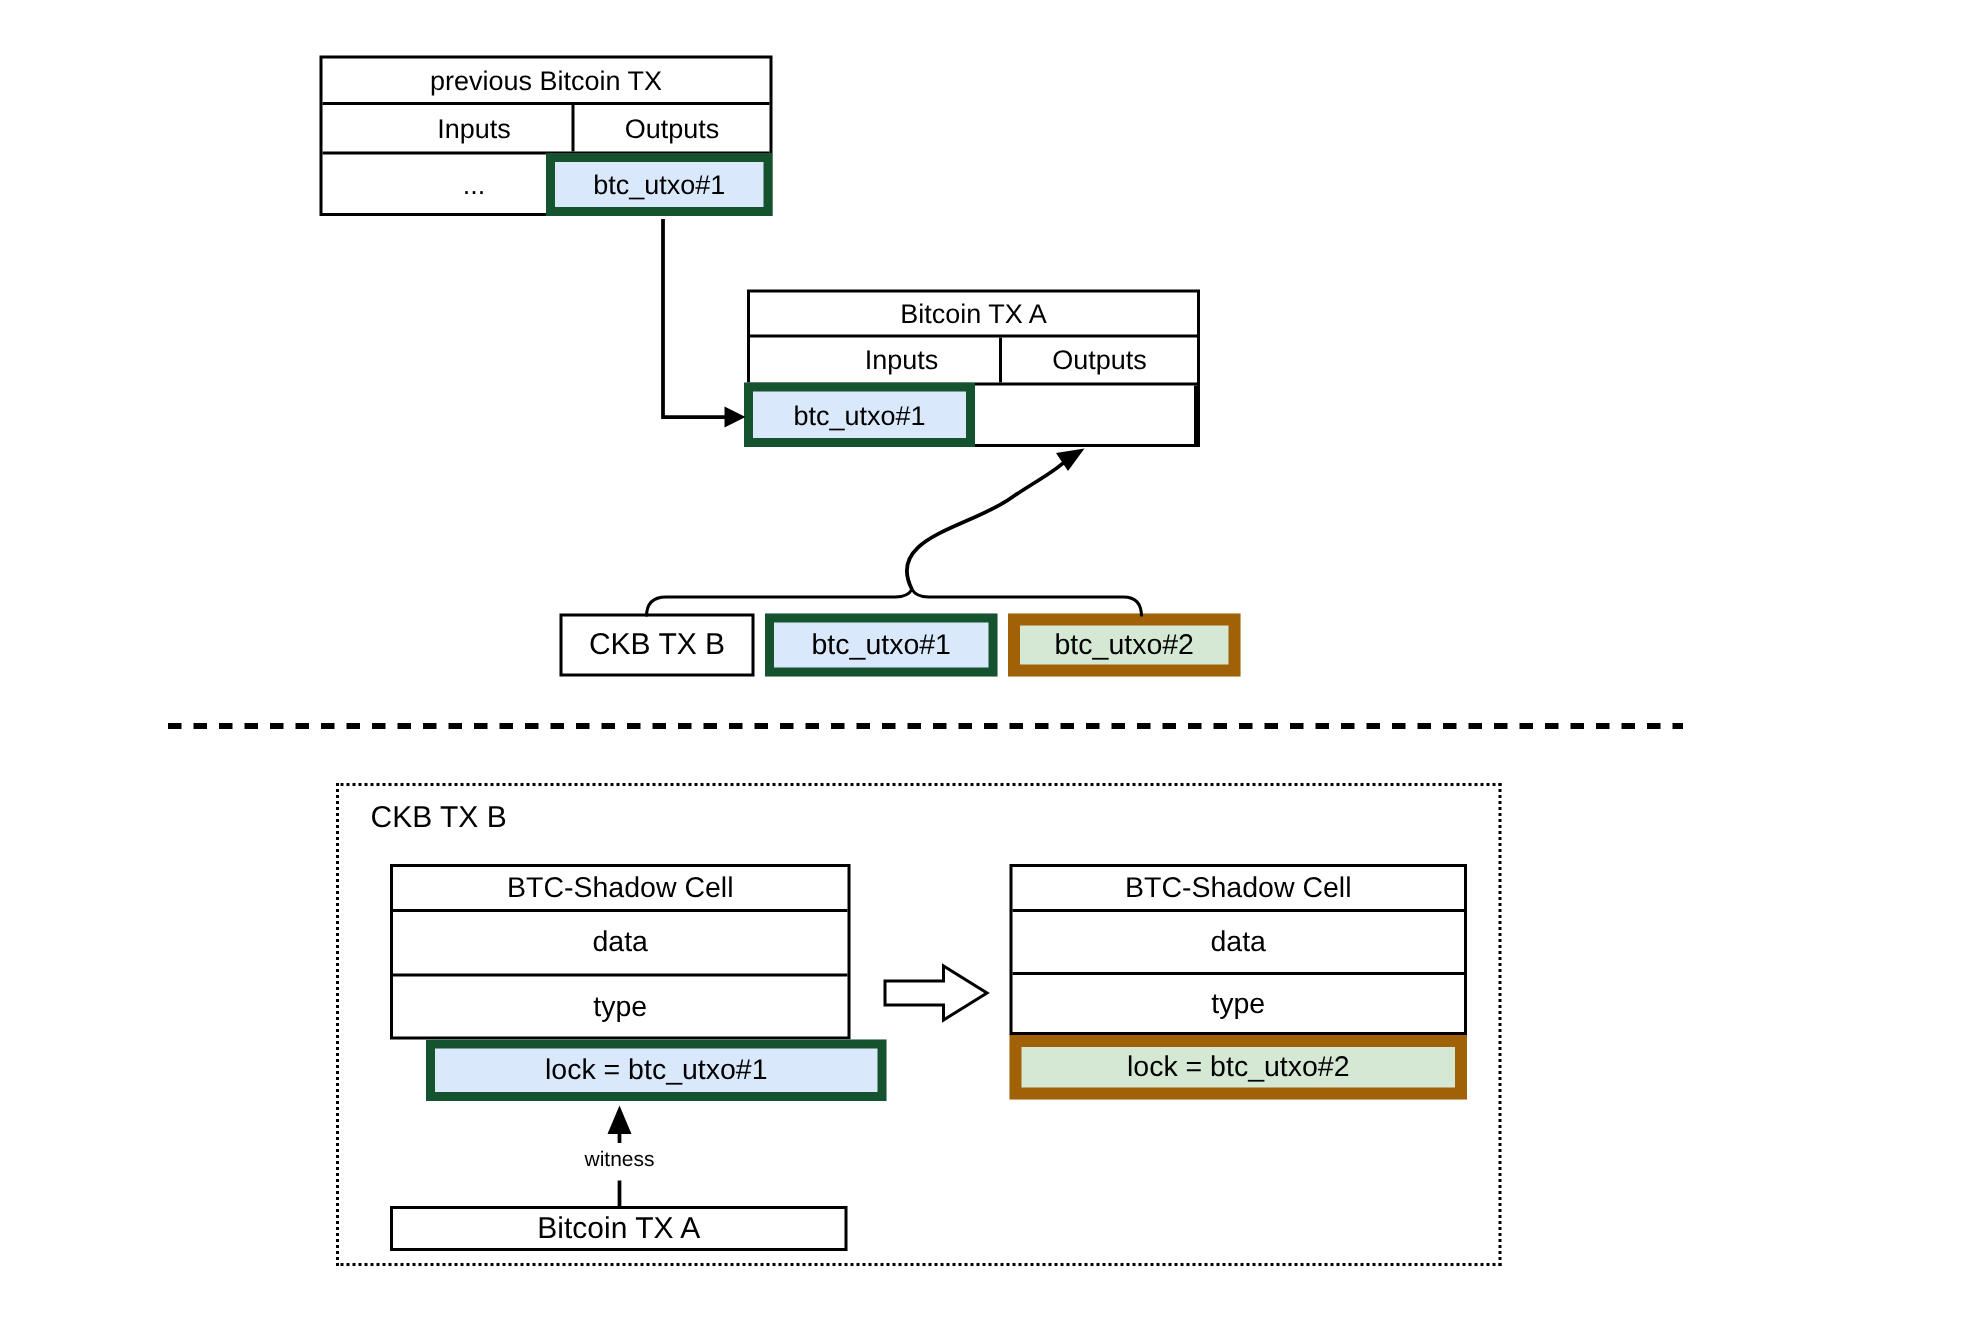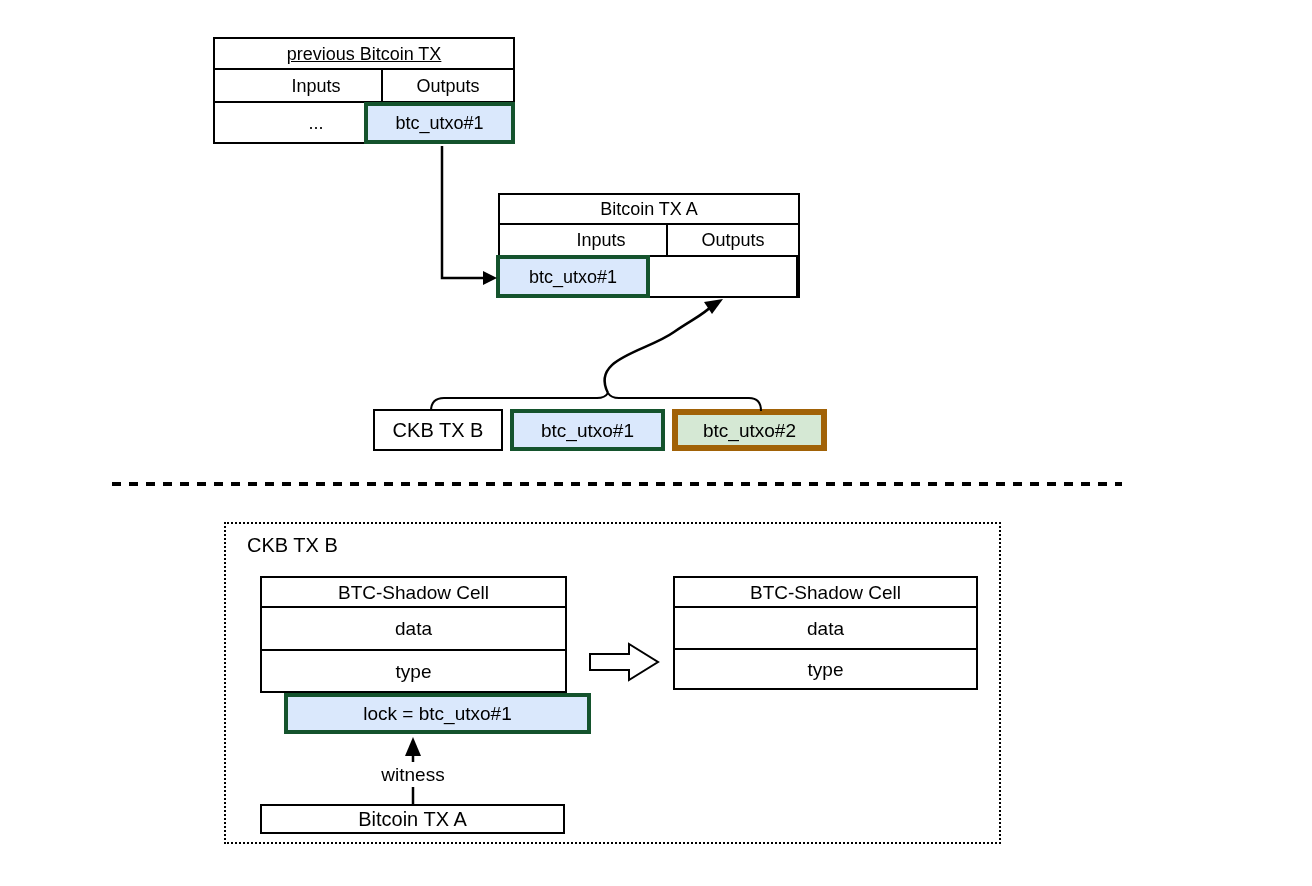--- a/index.html
+++ b/index.html
@@ -36,22 +36,22 @@
   }
   .cell.divider { border-right: 2px solid #000; padding-left: 36px; }
   .bsep { border-bottom: 2px solid #000; }
   .colorbox {
     display: flex;
     align-items: center;
     justify-content: center;
     font-size: 18px;
     line-height: 1;
   }
-  .blue  { background: #dae8fc; border: 4px solid #14532d; }
-  .green { background: #d5e8d4; border: 6px solid #a16207; }
+  .blue  { background: #dae8fc; border: 6px solid #14532d; }
+  .green { background: #d5e8d4; border: 8px solid #a16207; }
   .plainbox {
     background: #fff;
     border: 2px solid #000;
     display: flex;
     align-items: center;
     justify-content: center;
     font-size: 20px;
     line-height: 1;
   }
   .dottedbox {
@@ -61,21 +61,21 @@
   .label { font-size: 20px; line-height: 1.1; }
   .bigfont { font-size: 19px; }
   svg.overlay { position: absolute; left: 0; top: 0; pointer-events: none; }
 </style>
 </head>
 <body>
 
 <div id="canvas">
 
   <div class="abs tbl" style="left:213px; top:37px; width:302px; height:107px;">
-    <div class="trow bsep" style="height:29px;text-decoration:underline;">previous Bitcoin TX</div>
+    <div class="trow bsep" style="height:29px;">previous Bitcoin TX</div>
     <div class="trow split bsep" style="height:31px;">
       <div class="cell divider">Inputs</div>
       <div class="cell">Outputs</div>
     </div>
     <div class="trow split" style="flex:1;">
       <div class="cell divider">...</div>
       <div class="cell"></div>
     </div>
   </div>
 
@@ -106,22 +106,23 @@
     <div class="trow bsep bigfont" style="height:41px;">data</div>
     <div class="trow bigfont" style="flex:1;">type</div>
   </div>
   <div class="abs colorbox blue bigfont" style="left:260px; top:693px; width:307px; height:41px;margin-left:24px;">lock = btc_utxo#1</div>
 
   <div class="abs tbl" style="left:673px; top:576px; width:305px; height:114px;">
     <div class="trow bsep bigfont" style="height:28px;">BTC-Shadow Cell</div>
     <div class="trow bsep bigfont" style="height:40px;">data</div>
     <div class="trow bigfont" style="flex:1;">type</div>
   </div>
+  <div class="abs colorbox green bigfont" style="left:673px; top:690px; width:305px; height:43px;">lock = btc_utxo#2</div>
 
-  <div class="abs" style="left:350px; top:764px; width:126px; text-align:center; font-size:19px;">witness</div>
+  <div class="abs" style="left:350px; top:764px; width:126px; text-align:center; font-size:14px;">witness</div>
 
   <div class="abs plainbox" style="left:260px; top:804px; width:305px; height:30px;">Bitcoin TX A</div>
 
   <svg class="overlay" width="1312" height="886" viewBox="0 0 1312 886">
 
     <polyline points="442,146 442,278 484,278" fill="none" stroke="#000" stroke-width="2.5"></polyline>
     <polygon points="497,278 483,271 483,285" fill="#000"></polygon>
 
     <path d="M 431 411 Q 431 398 444 398 L 597 398 Q 605 398 608 393" fill="none" stroke="#000" stroke-width="2"></path>
     <path d="M 608 393 Q 611 398 619 398 L 749 398 Q 761 398 761 411" fill="none" stroke="#000" stroke-width="2"></path>

